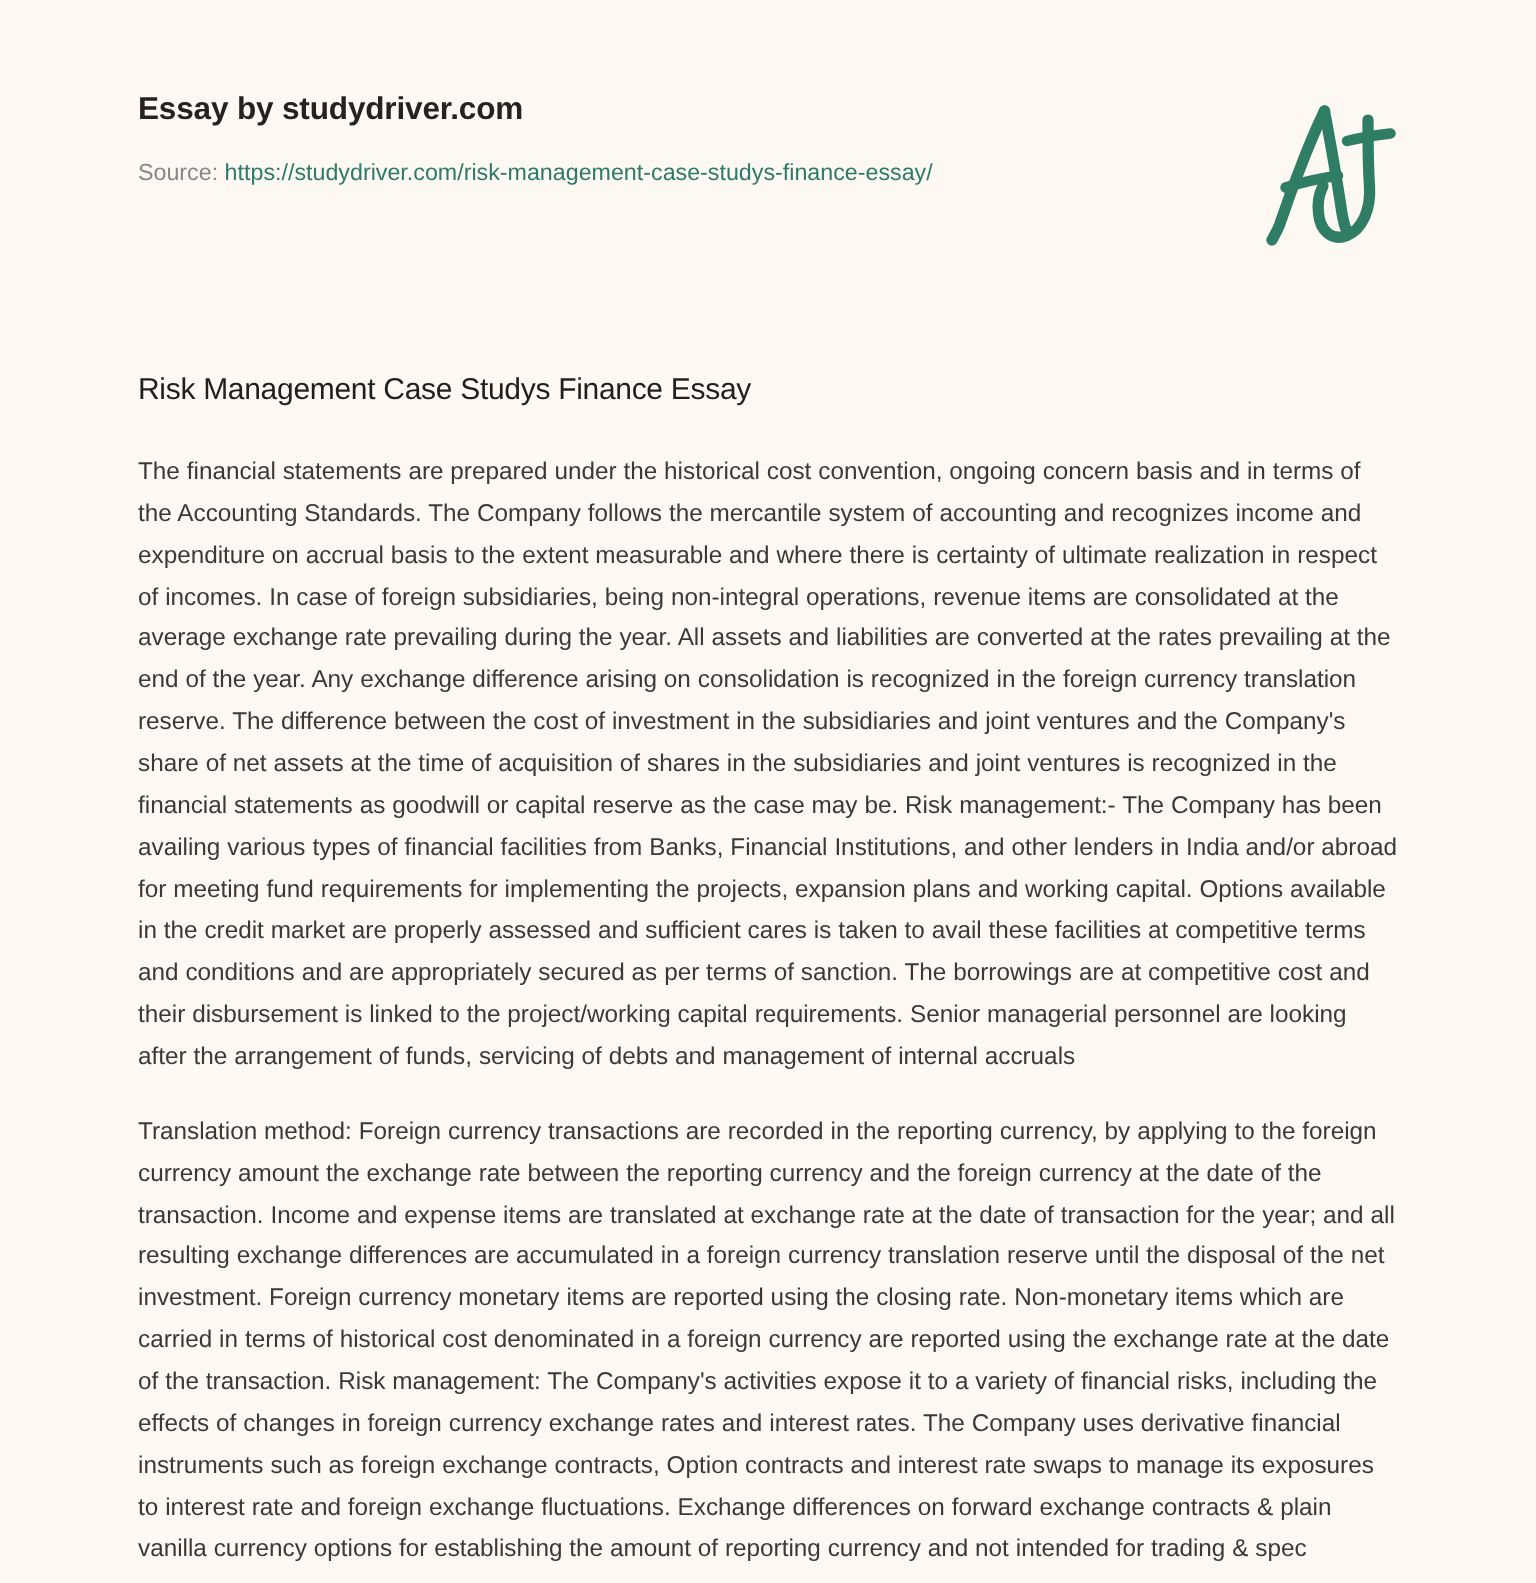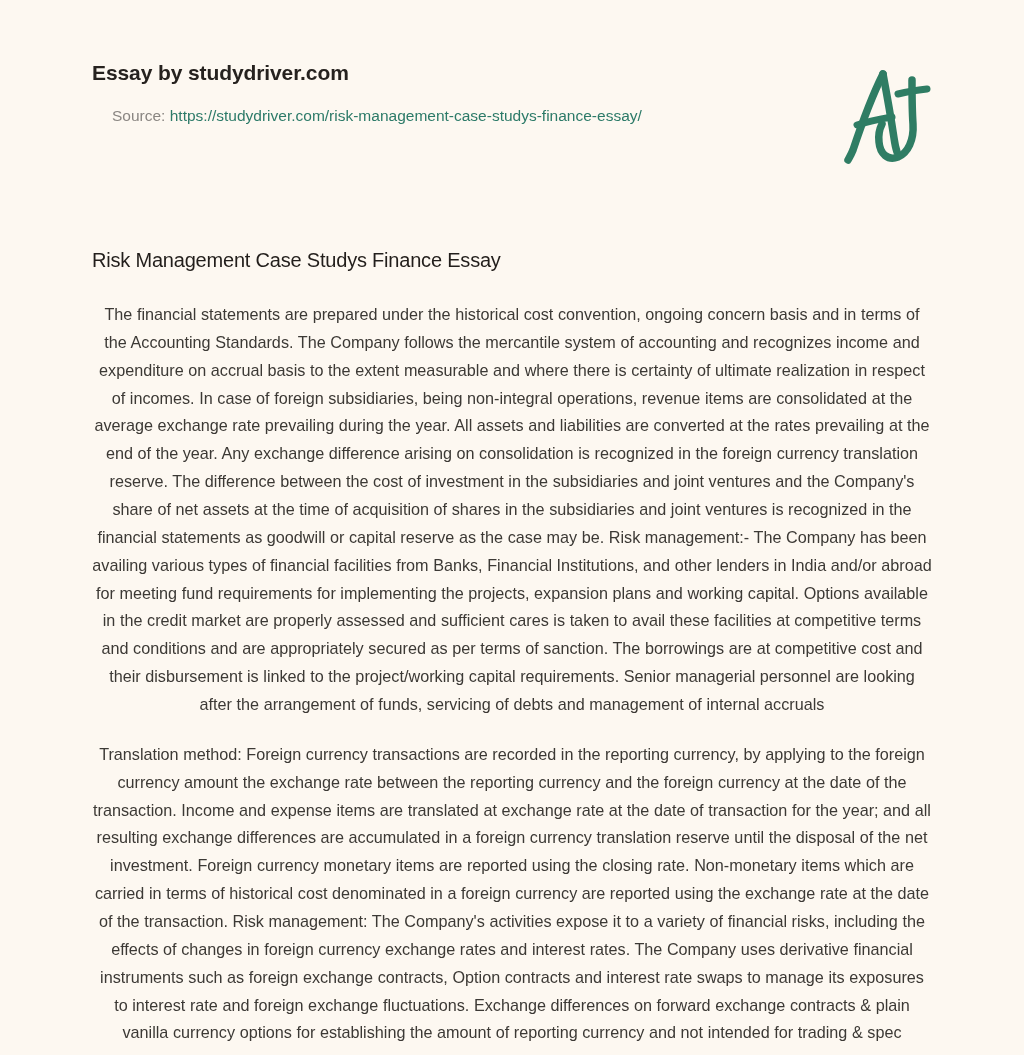--- a/index.html
+++ b/index.html
@@ -44,21 +44,20 @@
     margin: 0;
     padding: 0;
   }
 
   .source-line {
     margin-top: 21px;
     font-size: 15.5px;
     color: #8a8682;
     line-height: 1.3;
     white-space: nowrap;
-    margin-left: 20px;
   }
 
   .source-link {
     color: #2c7a68;
     text-decoration: none;
   }
 
   
   .logo {
     position: absolute;
@@ -89,21 +88,21 @@
     letter-spacing: -0.2px;
     margin: 0 0 28px 0;
     white-space: nowrap;
   }
 
   .article-body p {
     font-size: 16.2px;
     line-height: 1.72;
     color: #3c3935;
     margin: 0 0 22px 0;
-    text-align: center;
+    text-align: left;
     word-spacing: 0.1px;
   }
   .article-body p:last-child {
     margin-bottom: 0;
   }
 </style>
 </head>
 <body>
 
 <div class="page">

